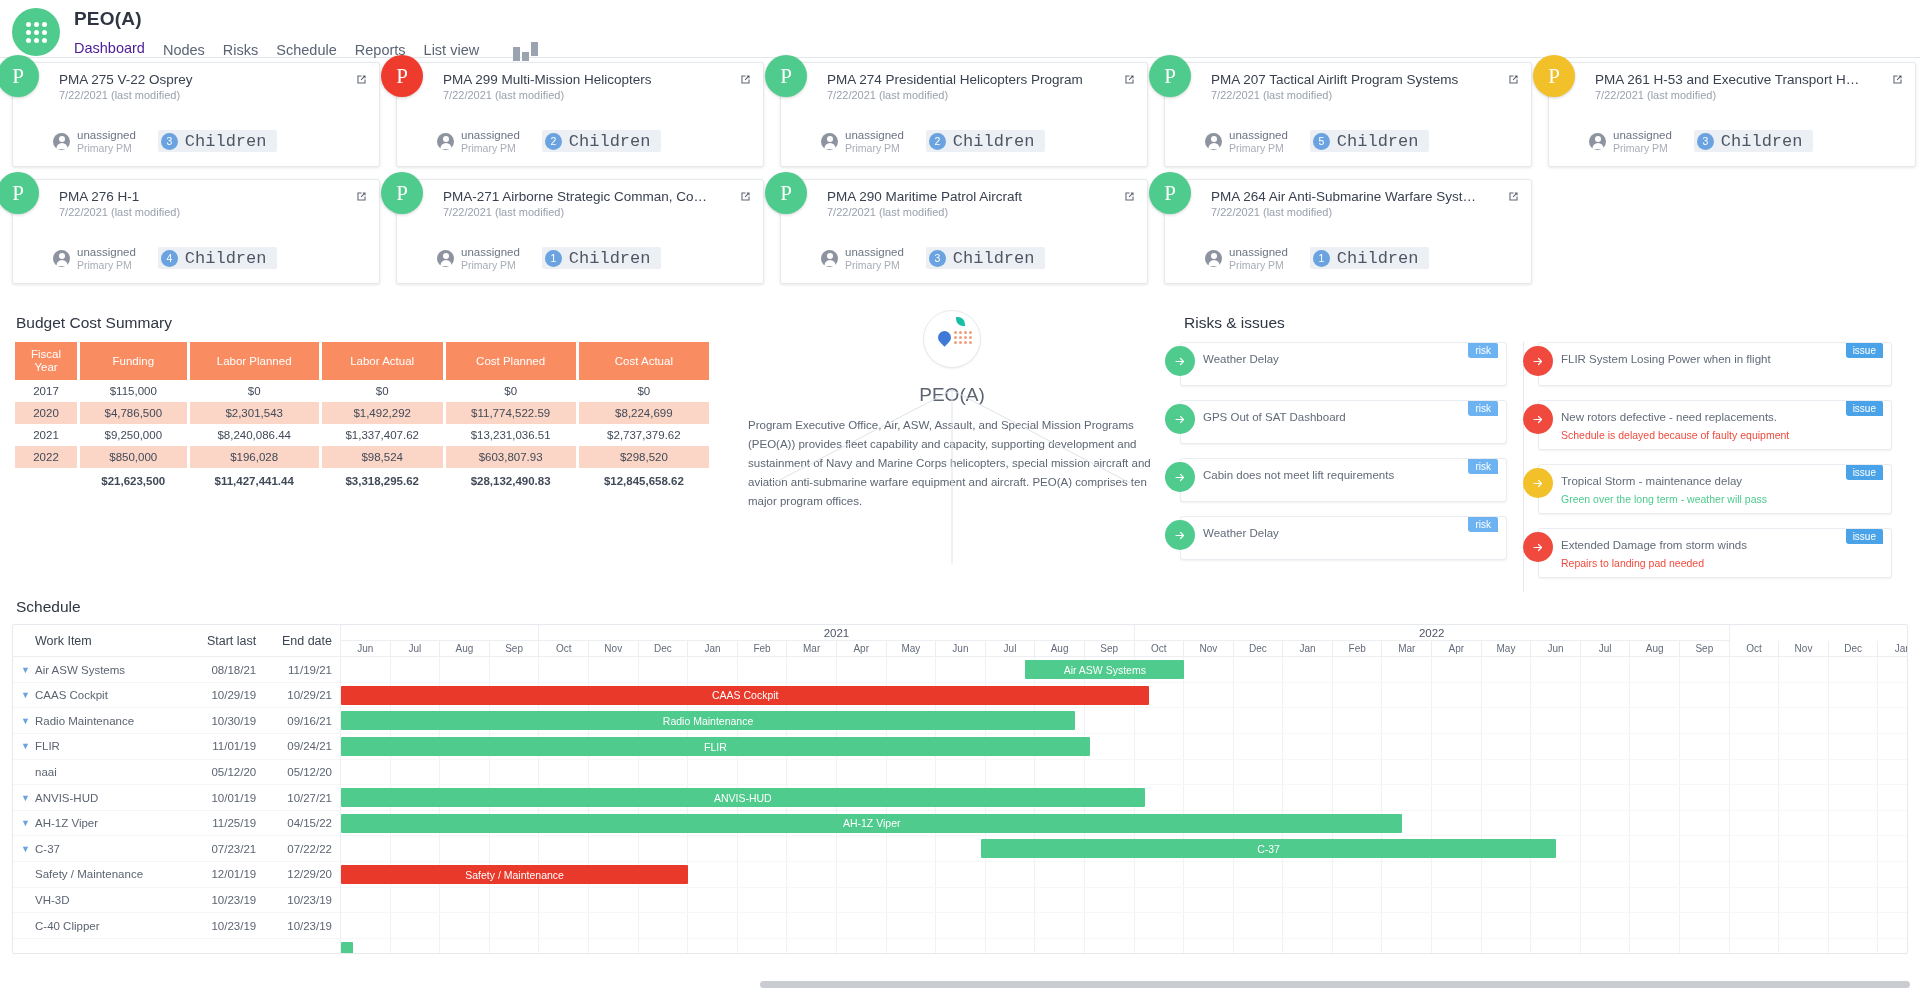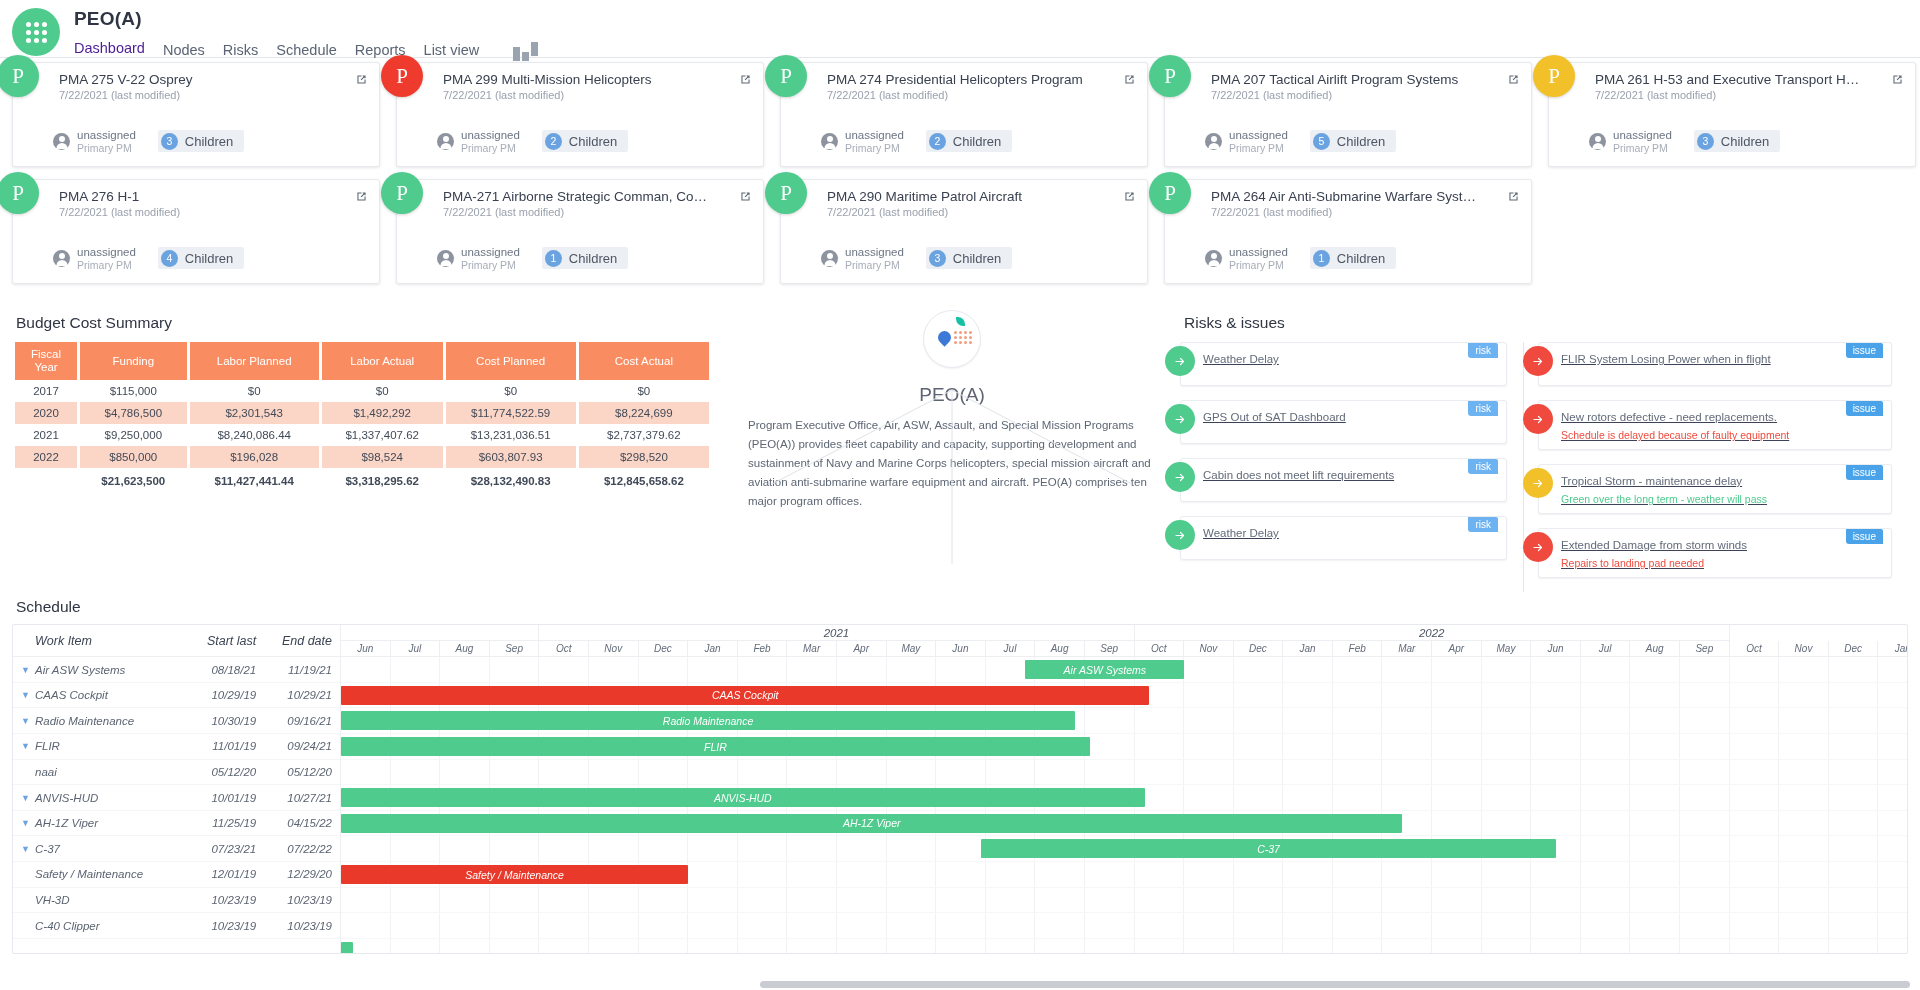--- a/index.html
+++ b/index.html
@@ -49,21 +49,21 @@
     width:6px; height:6px; border-radius:50%; background:#fff; }
   .pm-av::before { content:""; position:absolute; left:50%; bottom:1px; transform:translateX(-50%);
     width:11px; height:6px; border-radius:6px 6px 0 0; background:#fff; }
   .pm-text { line-height:1.15; }
   .pm-name { font-size:11.5px; color:#6c7584; }
   .pm-role { font-size:10.5px; color:#a7adb8; }
   .children-chip { background:#eceff3; border-radius:2px; height:22px; display:flex;
     align-items:center; gap:7px; padding:0 11px 0 3px; }
   .chip-num { width:17px; height:17px; border-radius:50%; background:#6ba3e0; color:#fff;
     font-size:10.5px; display:flex; align-items:center; justify-content:center; }
-  .chip-label { font-size:13px; color:#4d5664; }
+  .chip-label { font-size:17px; color:#4d5664;font-family:Liberation Mono, monospace; }
 
   
   .mid { display:flex; padding:10px 12px 0 12px; gap:10px; }
   .budget-col { width:720px; flex:none; }
   .sec-title { font-size:15.5px; color:#2f3542; margin:8px 0 10px 4px; font-weight:normal; }
   table.budget { border-collapse:separate; border-spacing:3px 0; width:700px; }
   table.budget th { background:#fa8c61; color:#fff; font-weight:normal; font-size:11.5px;
     padding:6px 4px; text-align:center; line-height:1.15; }
   table.budget td { text-align:center; font-size:11.5px; color:#414a58; padding:5px 4px;
     background:#fff; }
@@ -83,37 +83,37 @@
   .org-leaf { position:absolute; right:15px; top:6px; width:9px; height:9px; background:#17bfa5;
     border-radius:0 80% 0 80%; }
   .org-title { font-size:19px; color:#5c6472; margin-top:16px; font-weight:normal; }
   .org-desc { font-size:11.5px; color:#5d6674; line-height:1.65; text-align:left; margin-top:10px;
     padding:0 6px; }
   .org-lines { position:absolute; left:0; top:28px; width:100%; height:230px; pointer-events:none; }
 
   
   .risks-col { flex:1; padding-left:8px; }
   .risks-title { font-size:15.5px; color:#2f3542; margin:8px 0 10px 4px; }
-  .risks-grid { display:flex; gap:0;text-decoration:underline; }
+  .risks-grid { display:flex; gap:0; }
   .risk-list { width:343px; padding-right:16px; }
   .risk-list.second { border-left:1px solid #e3e6eb; padding-left:14px; width:auto; flex:1; }
   .risk-item { position:relative; background:#fff; border:1px solid #e9ecf0; border-radius:3px;
     min-height:44px; margin-bottom:14px; padding:8px 46px 8px 22px; box-shadow:0 1px 2px rgba(0,0,0,.06); }
   .risk-ico { position:absolute; left:-16px; top:3px; width:30px; height:30px; border-radius:50%;
     display:flex; align-items:center; justify-content:center; color:#fff; font-size:15px; }
   .risk-text { font-size:11.5px; color:#626b79; line-height:1.4; }
   .risk-sub { font-size:10.5px; margin-top:4px; }
   .risk-badge { position:absolute; right:8px; top:0; color:#fff; font-size:10px; padding:2px 7px;
     border-radius:0 2px 0 3px; }
 
   
   .sched-wrap { padding:0 12px; margin-top:6px; }
   .sched-title { font-size:15.5px; color:#2f3542; margin:6px 0 8px 4px; }
   .gantt { border:1px solid #e6e9ee; border-radius:2px; display:flex; height:330px; overflow:hidden;
-    background:#fff;font-style:italic; }
+    background:#fff; }
   .g-left { width:328px; flex:none; border-right:1px solid #eceef2; }
   .g-head { height:32px; display:flex; align-items:center; font-size:12.5px; color:#3c4453;
     border-bottom:1px solid #eceef2; }
   .g-row { height:25.6px; display:flex; align-items:center; font-size:11.5px; color:#5c6472;
     border-bottom:1px solid #f4f5f7; }
   .c-task { width:176px; padding-left:22px; position:relative; white-space:nowrap; overflow:hidden;
     text-overflow:ellipsis; }
   .c-start, .c-end { width:76px; text-align:right; padding-right:8px; }
   .caret { position:absolute; left:8px; top:50%; transform:translateY(-50%); color:#6ba3e0; font-size:9px; }
   .g-right { flex:1; position:relative; overflow:hidden; }

